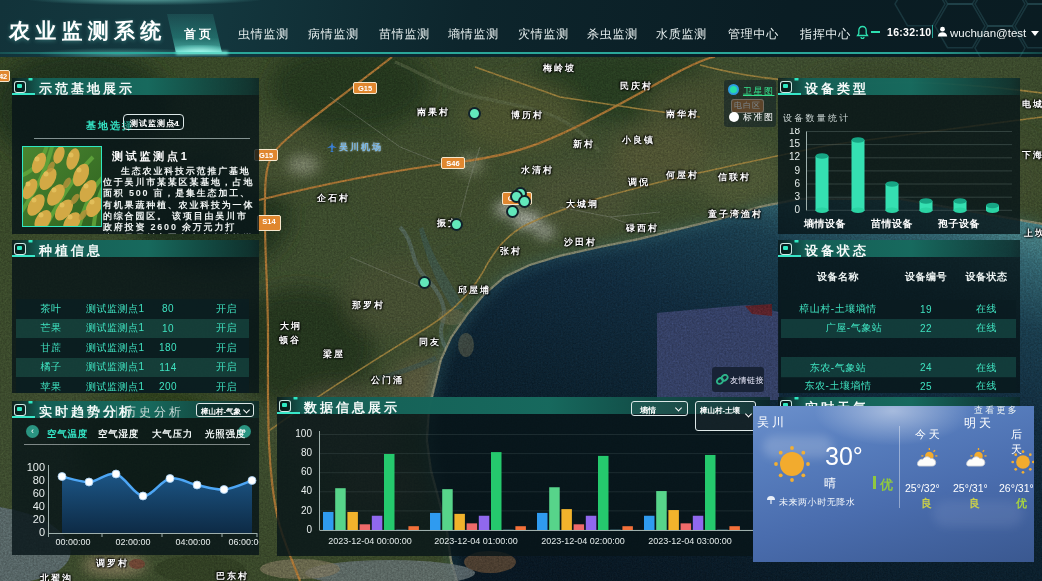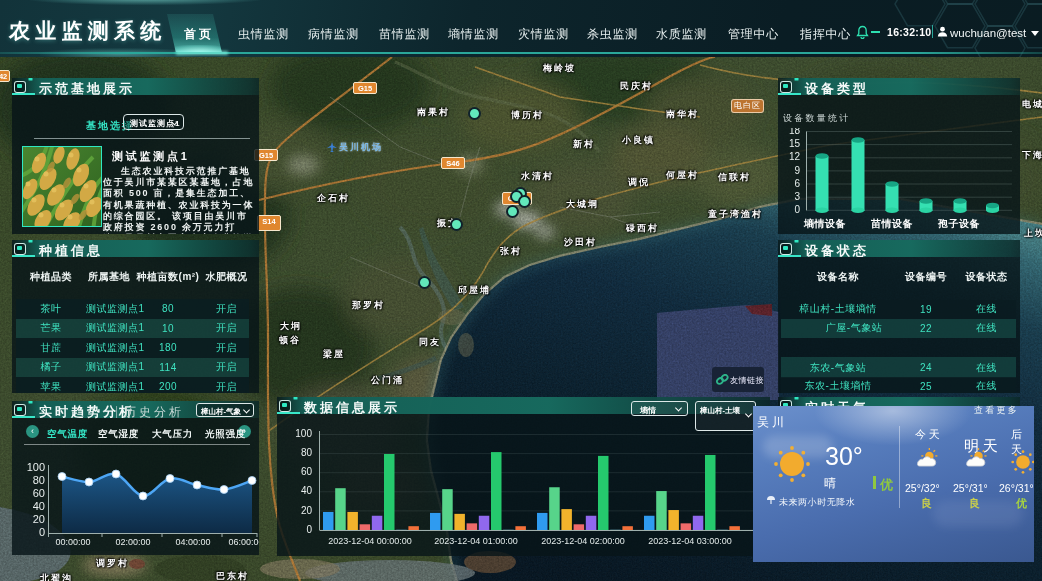--- a/index.html
+++ b/index.html
@@ -120,21 +120,21 @@
 <rect width="1042" height="524" filter="url(#noiseD)" opacity="0.30"></rect>
 <rect width="1042" height="524" filter="url(#noiseL)" opacity="0.06"></rect>
 </svg>
 <div class="mlabel" style="left:543px;top:5px">梅岭坡</div>
 <div class="mlabel" style="left:620px;top:23px">民庆村</div>
 <div class="mlabel" style="left:417px;top:49px">南果村</div>
 <div class="mlabel" style="left:511px;top:52px">博历村</div>
 <div class="mlabel" style="left:666px;top:51px">南华村</div>
 <div class="mlabel" style="left:573px;top:81px">新村</div>
 <div class="mlabel" style="left:622px;top:77px">小良镇</div>
-<div class="mlabel" style="left:521px;top:113px">水清村</div>
+<div class="mlabel" style="left:521px;top:107px">水清村</div>
 <div class="mlabel" style="left:628px;top:119px">调倪</div>
 <div class="mlabel" style="left:666px;top:112px">何屋村</div>
 <div class="mlabel" style="left:718px;top:114px">信联村</div>
 <div class="mlabel" style="left:317px;top:135px">企石村</div>
 <div class="mlabel" style="left:566px;top:141px">大城垌</div>
 <div class="mlabel" style="left:708px;top:151px">童子湾渔村</div>
 <div class="mlabel" style="left:626px;top:165px">碌西村</div>
 <div class="mlabel" style="left:564px;top:179px">沙田村</div>
 <div class="mlabel" style="left:437px;top:160px">振文</div>
 <div class="mlabel" style="left:500px;top:188px">张村</div>
@@ -162,20 +162,26 @@
 <div class="shield" style="left:-8px;top:13px;width:18px;height:12px">642</div>
 <div class="shield" style="left:502px;top:135px;width:30px;height:13px;line-height:12px">G228</div>
 <div class="marker" style="left:467.5px;top:49.5px"></div>
 <div class="marker" style="left:513.5px;top:129.5px"></div>
 <div class="marker" style="left:509.5px;top:132.5px"></div>
 <div class="marker" style="left:517.5px;top:137.5px"></div>
 <div class="marker" style="left:505.5px;top:147.5px"></div>
 <div class="marker" style="left:449.5px;top:160.5px"></div>
 <div class="marker" style="left:417.5px;top:218.5px"></div>
 <div class="abs" style="left:731px;top:42px;width:33px;height:14px;background:rgba(205,122,48,.88);border:1px solid rgba(255,240,220,.7);border-radius:3px;color:#fff;font-size:8px;text-align:center;line-height:12px;letter-spacing:1px">电白区</div>
+<div class="abs" style="left:724px;top:23px;width:52px;height:47px;background:rgba(12,30,38,.55);border-radius:3px">
+<div class="abs" style="left:4px;top:4px;width:11px;height:11px;border-radius:50%;background:#27dfa6;border:2.5px solid #2e9fe0"></div>
+<div class="abs" style="left:19px;top:5px;font-size:9px;color:#35e08c;letter-spacing:1.5px;text-decoration:underline">卫星图</div>
+<div class="abs" style="left:5px;top:32px;width:10px;height:10px;border-radius:50%;background:#fff"></div>
+<div class="abs" style="left:19px;top:31px;font-size:9px;color:#fff;letter-spacing:1.5px">标准图</div>
+</div>
 <div class="abs" style="left:712px;top:310px;width:52px;height:25px;background:rgba(23,34,52,.95);border-radius:3px">
 <svg class="abs" style="left:4px;top:7px" width="13" height="11" viewBox="0 0 13 11">
         <g stroke="#2db48a" stroke-width="1.8" fill="none">
           <ellipse cx="4" cy="7" rx="3.2" ry="2.6" transform="rotate(-40 4 7)"></ellipse>
           <ellipse cx="8.6" cy="3.8" rx="3.2" ry="2.6" transform="rotate(-40 8.6 3.8)"></ellipse>
         </g>
       </svg>
 <div class="abs" style="left:18px;top:8px;font-size:8px;color:#eef;letter-spacing:0.5px">友情链接</div>
 </div>
 </div>
@@ -285,26 +291,20 @@
         </g>
       </svg></div>
 <div class="abs cjk" style="left:100px;top:71px;font-size:11px;font-weight:bold;color:#fff">测试监测点1</div>
 <div class="abs" style="left:91px;top:88px;width:152px;font-size:9px;line-height:11.2px;letter-spacing:.2em;color:#f0f4f3;text-indent:18px;font-weight:bold">生态农业科技示范推广基地位于吴川市某某区某基地，占地面积 500 亩，是集生态加工、有机果蔬种植、农业科技为一体的综合园区。 该项目由吴川市政府投资 2600 余万元力打造，是吴川市国家生态农业旅游观光带的点睛之作</div>
 </div>
 <div class="panel" style="left:12px;top:240px;width:247px;height:153px">
 <div class="tbar"></div>
     <div class="ticon"></div>
     <div class="tline"></div>
     <div class="ttext">种植信息</div>
-<div class="trow" style="left:4px;top:26px;width:233px;height:22px;">
-      <span class="hcell" style="width:70px">种植品类</span>
-      <span class="hcell" style="width:46px">所属基地</span>
-      <span class="hcell" style="width:72px">种植亩数(m²)</span>
-      <span class="hcell" style="width:45px">水肥概况</span>
-    </div>
     <div class="trow" style="left:4px;top:59.0px;width:233px;height:19.5px;background:rgba(10,30,34,.8)">
       <span class="ccell" style="width:70px">茶叶</span>
       <span class="ccell" style="width:46px">测试监测点1</span>
       <span class="ccell" style="width:72px">80</span>
       <span class="ccell" style="width:45px">开启</span>
     </div>
     <div class="trow" style="left:4px;top:78.5px;width:233px;height:19.5px;background:rgba(26,88,80,.55)">
       <span class="ccell" style="width:70px">芒果</span>
       <span class="ccell" style="width:46px">测试监测点1</span>
       <span class="ccell" style="width:72px">10</span>
@@ -554,21 +554,21 @@
 <div class="abs cjk" style="left:71px;top:69px;font-size:12px;color:#fff">晴</div>
 <div class="abs" style="left:120px;top:70px;width:3px;height:13px;background:#8fc83f"></div>
 <div class="abs cjk" style="left:127px;top:70px;font-size:13px;color:#8fc83f;font-weight:bold">优</div>
 <svg class="abs" style="left:13px;top:89px" width="10" height="11" viewBox="0 0 10 11">
       <path d="M1,5 A4,4 0 0 1 9,5 Z" fill="#e8eef8"></path>
       <line x1="5" y1="5" x2="5" y2="9" stroke="#e8eef8" stroke-width="1.2"></line>
     </svg>
 <div class="abs cjk" style="left:26px;top:90px;font-size:9px;letter-spacing:.06em;color:#f2f6fb">未来两小时无降水</div>
 <div class="abs" style="left:146px;top:20px;width:1px;height:82px;background:rgba(255,255,255,.4)"></div>
 <div class="abs cjk" style="left:162px;top:21px;font-size:11px;color:#fff">今天</div>
-<div class="abs cjk" style="left:211px;top:31px;font-size:15px;color:#fff">明天</div>
+<div class="abs cjk" style="left:211px;top:9px;font-size:12px;color:#fff">明天</div>
 <div class="abs cjk" style="left:258px;top:21px;font-size:11px;color:#fff">后天</div>
 <svg class="abs" style="left:156px;top:42px" width="100" height="26" viewBox="0 0 118 30">
       <g transform="translate(5,3)">
         <circle cx="19" cy="6" r="5" fill="#f2ab2e"></circle>
         <g stroke="#f2ab2e" stroke-width="1.6">
           <line x1="19.0" y1="-1.0" x2="19.0" y2="-3.5"></line>
           <line x1="23.9" y1="1.1" x2="25.7" y2="-0.7"></line>
           <line x1="26.0" y1="6.0" x2="28.5" y2="6.0"></line>
           <line x1="23.9" y1="10.9" x2="25.7" y2="12.7"></line>
           <line x1="19.0" y1="13.0" x2="19.0" y2="15.5"></line>

